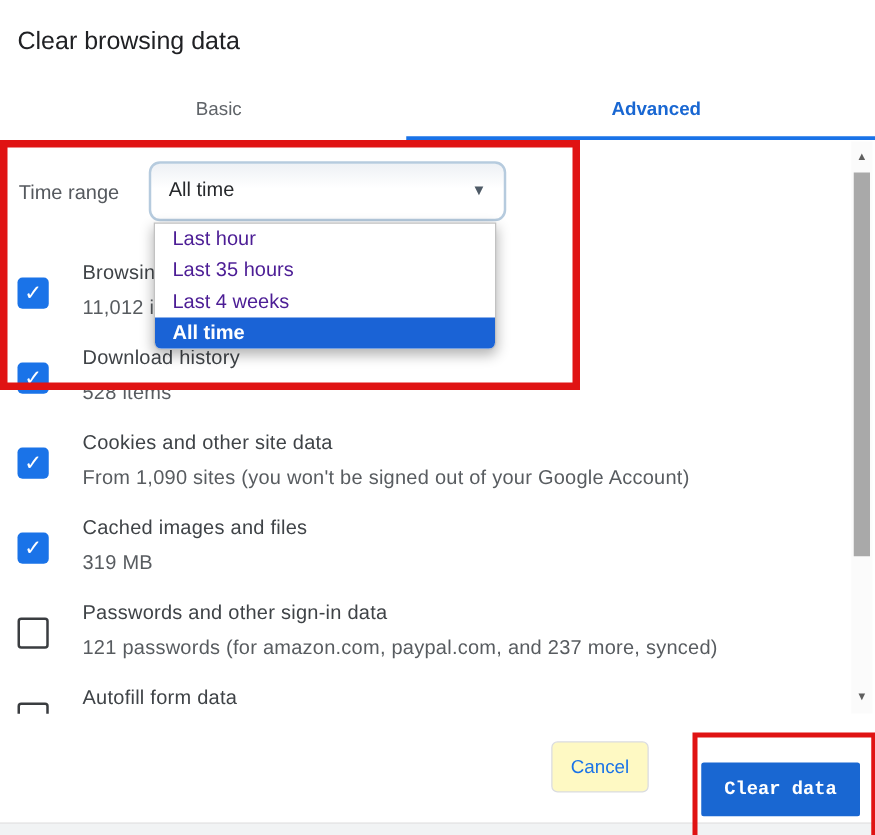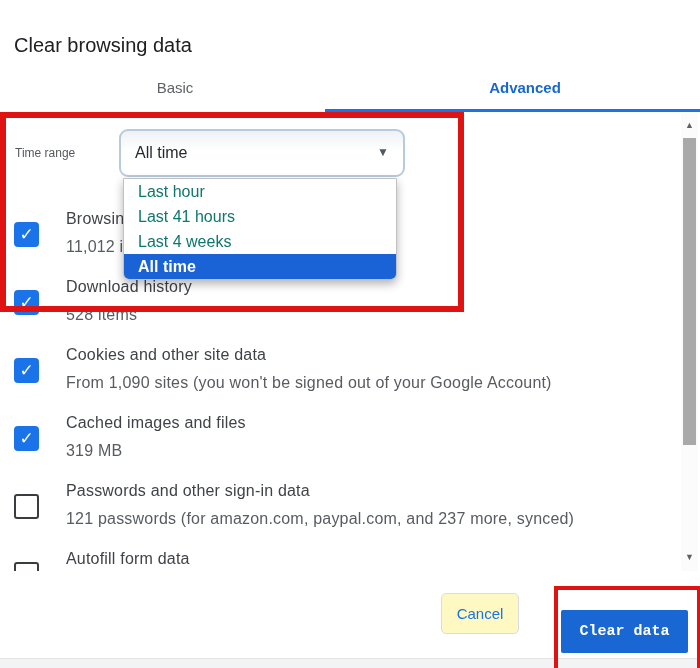--- a/index.html
+++ b/index.html
@@ -2,43 +2,43 @@
 <html><head>
 <meta charset="utf-8">
 <style>
   html,body{margin:0;padding:0;background:#fff;}
   .stage{
     position:relative;width:700px;height:668px;background:#ffffff;
     font-family:"Liberation Sans","DejaVu Sans",sans-serif;
     color:#3f4347;overflow:hidden;
   }
   
-  .dlg-title{position:absolute;left:14px;top:22px;font-size:20px;color:#202124;margin-top:12px;}
+  .dlg-title{position:absolute;left:14px;top:22px;font-size:20px;color:#202124;}
   .tab{position:absolute;top:76px;width:350px;text-align:center;font-size:15px;
        height:34px;line-height:24px;cursor:pointer;}
   .tab-basic{left:0;color:#5f6368;}
   .tab-advanced{left:350px;color:#1967d2;font-weight:700;}
   .tab-underline{position:absolute;left:325px;top:109px;width:375px;height:3px;background:#1a73e8;}
   
   .content{position:absolute;left:0;top:113px;width:700px;height:458px;overflow:hidden;background:#fff;}
-  .tr-label{position:absolute;left:15px;top:33px;font-size:12px;color:#55595e;}
+  .tr-label{position:absolute;left:15px;top:33px;font-size:16px;color:#55595e;}
   .select{
     position:absolute;left:119px;top:16px;width:286px;height:48px;box-sizing:border-box;
     border:2px solid #b6cbde;border-radius:9px;
     background:linear-gradient(180deg,#eef1f5 0%,#ffffff 45%);
     cursor:pointer;
   }
   .select-value{position:absolute;left:14px;top:13px;font-size:16px;color:#27292c;}
   .select-caret{position:absolute;right:14px;top:14px;font-size:12px;color:#4e5a66;}
   .dropdown{
     position:absolute;left:123px;top:65px;width:274px;box-sizing:border-box;
     background:#fff;border:1px solid #c2c2c2;border-radius:0 0 6px 6px;
     box-shadow:0 4px 10px rgba(0,0,0,0.30);z-index:10;overflow:hidden;
   }
-  .dd-item{height:25px;line-height:25px;padding-left:14px;font-size:16px;color:#0f766e;cursor:pointer;}
+  .dd-item{height:25px;line-height:25px;padding-left:14px;font-size:16px;color:#4c1d95;cursor:pointer;}
   .dd-item.selected{background:#1a63d6;color:#ffffff;font-weight:700;}
   
   .row{position:absolute;left:0;width:660px;}
   .row .label{position:absolute;left:66px;top:0;font-size:16px;color:#3f4347;letter-spacing:0.2px;white-space:nowrap;}
   .row .detail{position:absolute;left:66px;top:28px;font-size:16px;color:#585c60;letter-spacing:0.2px;white-space:nowrap;}
   .checkbox{position:absolute;left:14px;top:12px;width:25px;height:25px;box-sizing:border-box;
             border-radius:4px;cursor:pointer;text-align:center;}
   .checkbox.checked{background:#1a73e8;color:#fff;font-size:17px;line-height:25px;font-weight:700;}
   .checkbox.unchecked{background:#fff;border:2.5px solid #3a3d40;border-radius:3px;color:transparent;}
   
@@ -111,21 +111,21 @@
       <span class="label">Passwords and other sign-in data</span>
       <span class="detail">121 passwords (for amazon.com, paypal.com, and 237 more, synced)</span>
     </div>
     <div class="row" style="top:437px">
       <span class="checkbox unchecked"></span>
       <span class="label">Autofill form data</span>
     </div>
 
     <div class="dropdown">
       <div class="dd-item">Last hour</div>
-      <div class="dd-item">Last 41 hours</div>
+      <div class="dd-item">Last 35 hours</div>
       <div class="dd-item">Last 4 weeks</div>
       <div class="dd-item selected">All time</div>
     </div>
 
     <div class="scrollbar">
       <div class="sb-arrow sb-up">▲</div>
       <div class="sb-thumb"></div>
       <div class="sb-arrow sb-down">▼</div>
     </div>
   </div>

